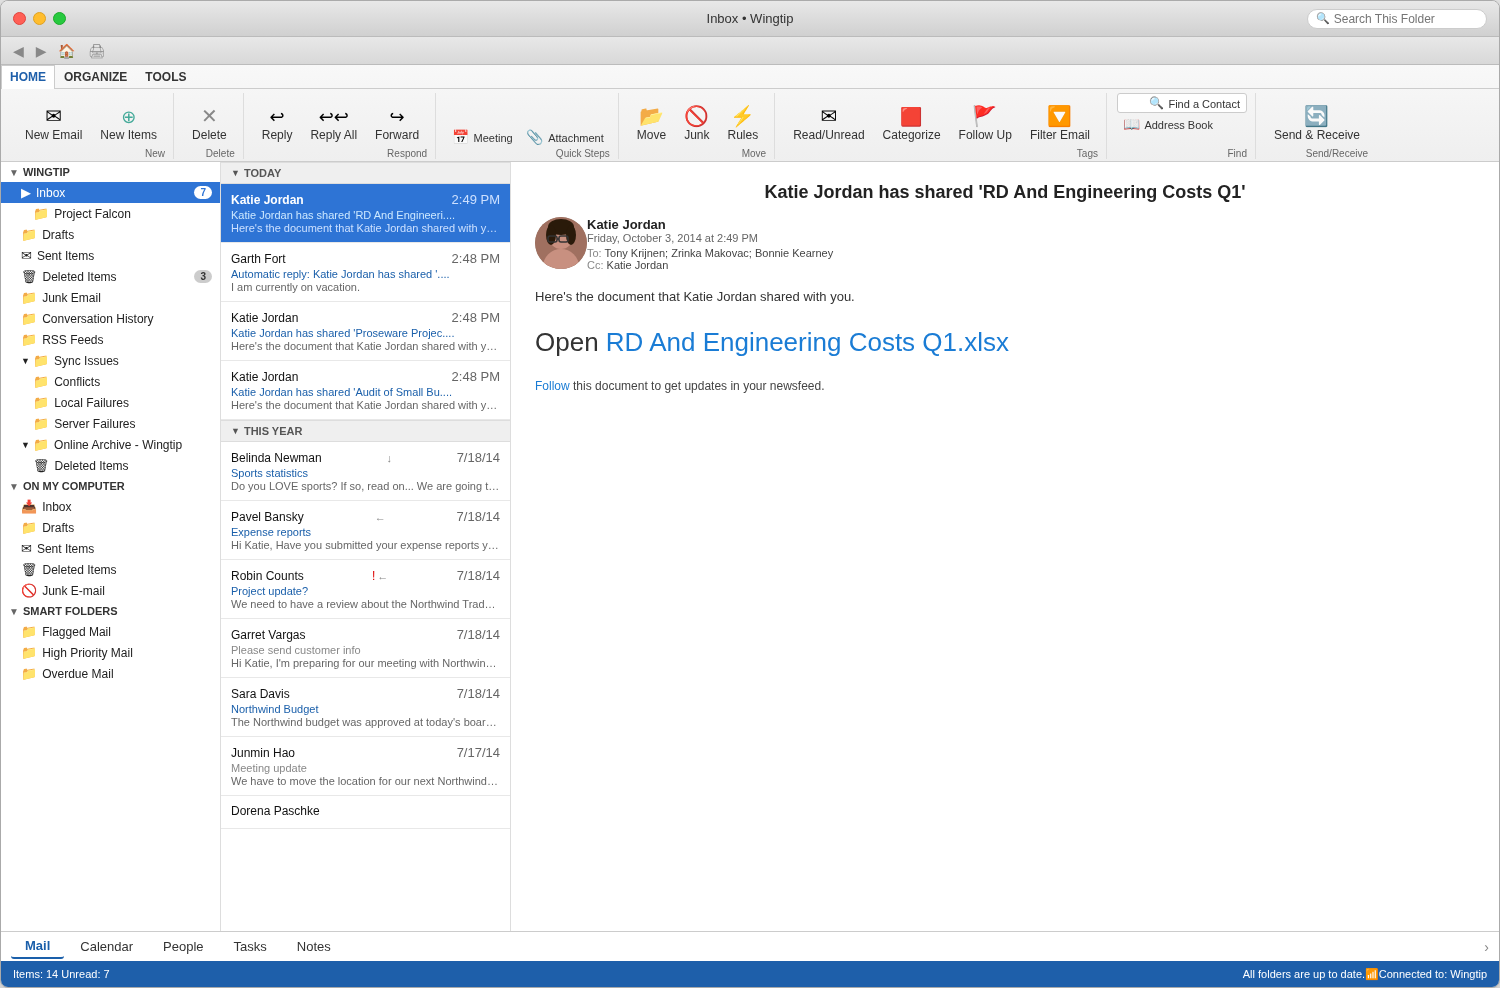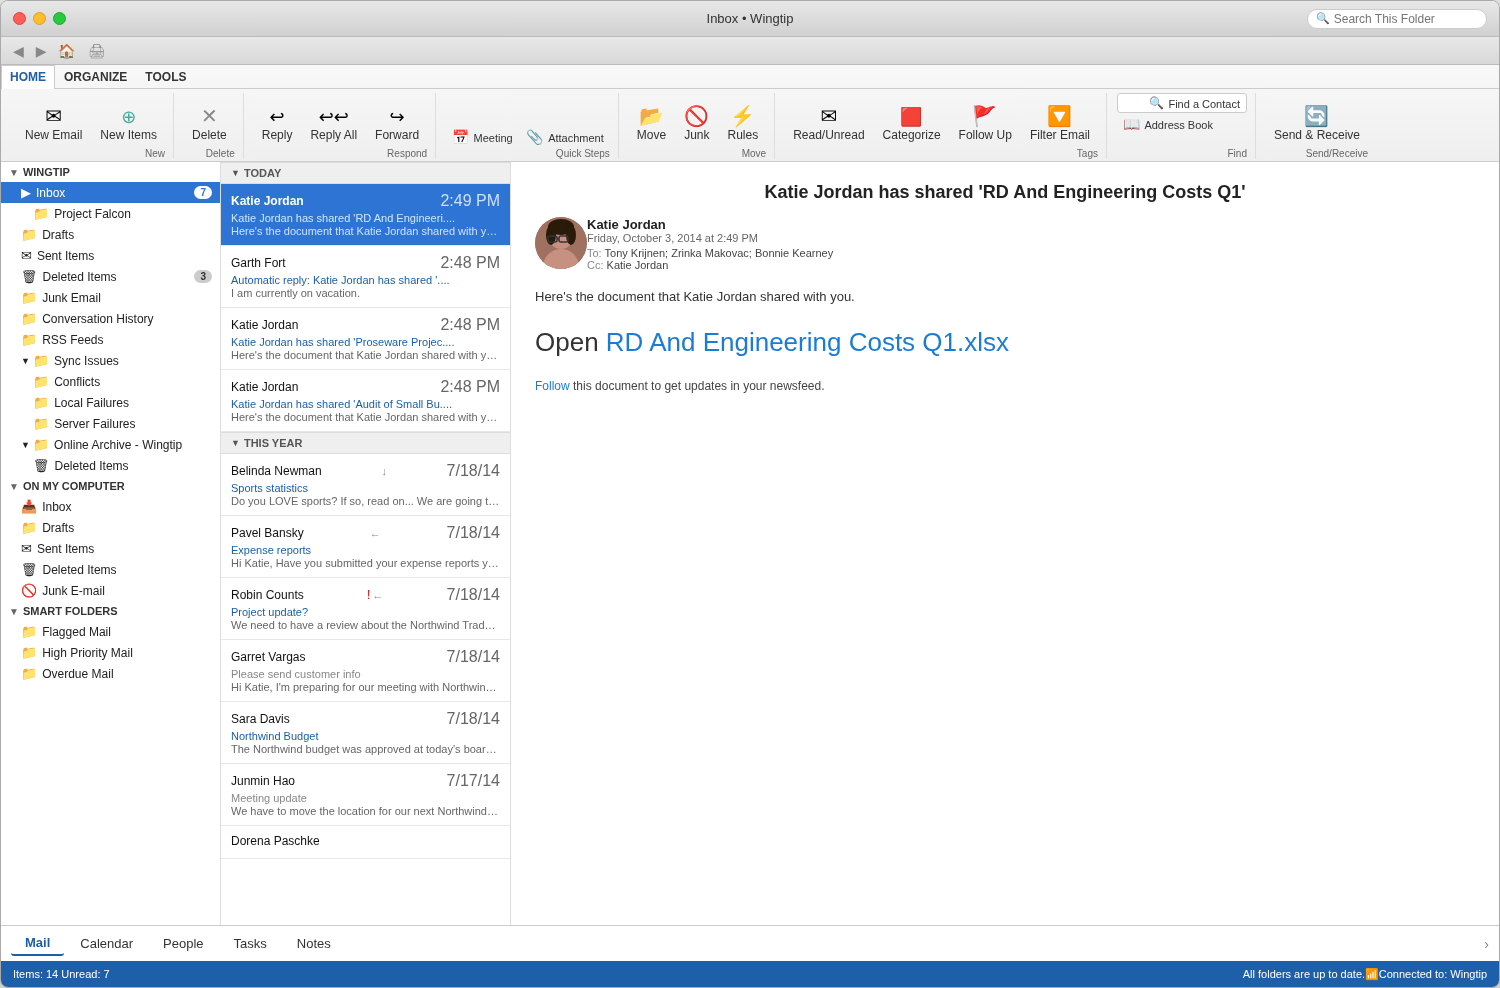--- a/index.html
+++ b/index.html
@@ -56,21 +56,21 @@
     .email-list-header .sort-btn { font-size: 11px; color: #333; cursor: pointer; }
     .email-list-scroll { flex: 1; overflow-y: auto; }
     .date-group { padding: 4px 10px; background: #efefef; font-size: 11px; font-weight: bold; color: #555; border-bottom: 1px solid #ddd; border-top: 1px solid #ddd; display: flex; align-items: center; gap: 4px; }
     .date-group .triangle { font-size: 9px; }
     .email-item { padding: 8px 10px; border-bottom: 1px solid #e8e8e8; cursor: pointer; position: relative; }
     .email-item.selected { background: #2e74d5; color: white; }
     .email-item.unread .sender { font-weight: bold; }
     .email-item .email-top { display: flex; justify-content: space-between; align-items: center; }
     .email-item .sender { font-size: 12px; color: #111; }
     .email-item.selected .sender { color: white; }
-    .email-item .time { font-size: 16px; color: #666; }
+    .email-item .time { font-size: 13px; color: #666; }
     .email-item.selected .time { color: #cce0ff; }
     .email-item .subject { font-size: 11px; color: #1a5faa; margin-top: 2px; }
     .email-item.selected .subject { color: #cce8ff; }
     .email-item .preview { font-size: 11px; color: #666; margin-top: 1px; white-space: nowrap; overflow: hidden; text-overflow: ellipsis; }
     .email-item.selected .preview { color: #cce0ff; }
     .email-item .flags { display: flex; gap: 2px; align-items: center; }
     .flag-important { color: #d00; font-size: 12px; }
 
     
     .reading-pane { flex: 1; background: white; overflow-y: auto; padding: 20px 24px; }
@@ -82,21 +82,21 @@
     .reading-to { font-size: 11px; color: #444; }
     .reading-cc { font-size: 11px; color: #444; }
     .reading-body { font-size: 13px; color: #333; line-height: 1.6; }
     .reading-body p { margin-bottom: 14px; }
     .reading-link { font-size: 26px; color: #333; font-weight: 300; }
     .reading-link a { color: #1a7cd5; text-decoration: none; }
     .reading-follow { font-size: 12px; color: #444; }
     .reading-follow a { color: #1a7cd5; text-decoration: none; }
 
     
-    .bottom-nav { background: white; border-top: 1px solid #ccc; height: 36px; display: flex; align-items: center; padding: 0 10px; gap: 2px; }
+    .bottom-nav { background: white; border-top: 1px solid #ccc; height: 30px; display: flex; align-items: center; padding: 0 10px; gap: 2px; }
     .bottom-nav-item { padding: 4px 14px; font-size: 13px; color: #333; cursor: pointer; border-radius: 3px; }
     .bottom-nav-item.active { color: #1a5faa; font-weight: bold; border-bottom: 2px solid #1a5faa; }
     .bottom-nav-chevron { margin-left: auto; font-size: 14px; color: #888; cursor: pointer; }
 
     
     .status-bar { background: #1e5faa; height: 26px; display: flex; align-items: center; padding: 0 12px; color: white; font-size: 11px; }
     .status-left { }
     .status-right { margin-left: auto; display: flex; align-items: center; gap: 0; }
 
     

